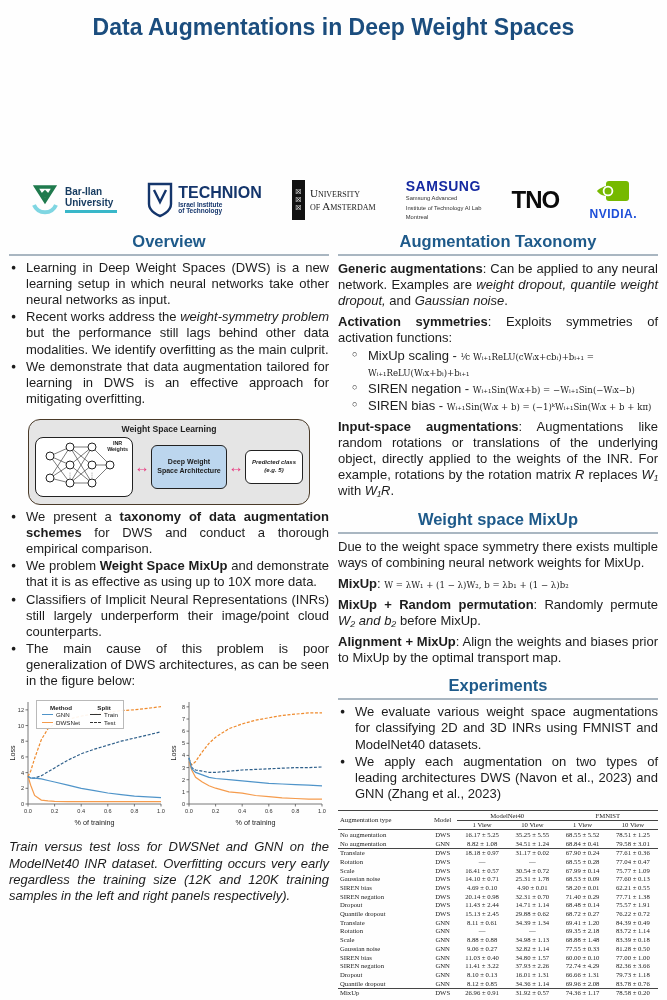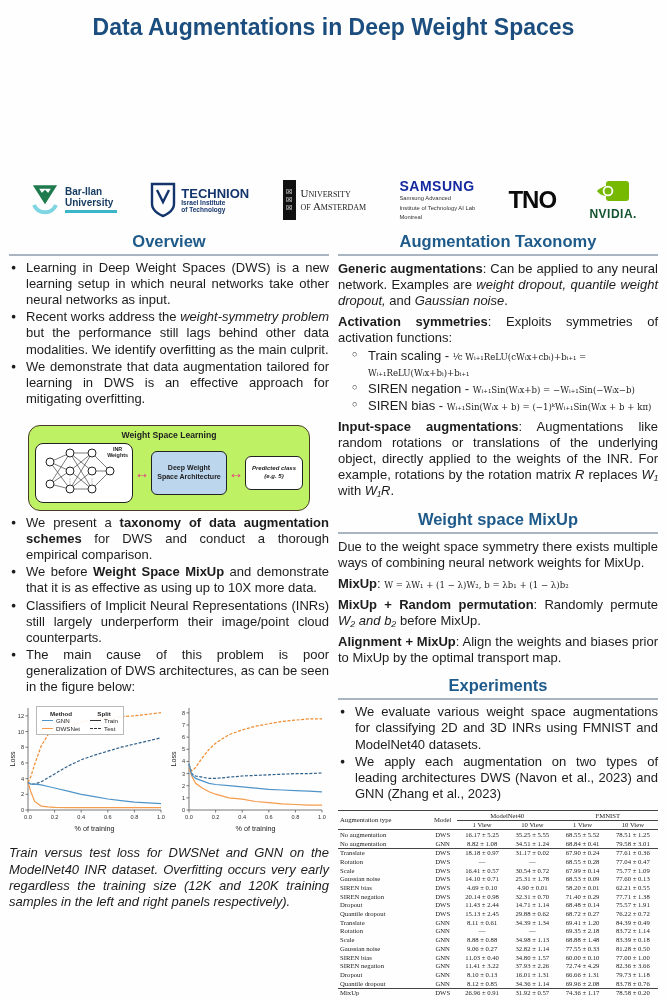--- a/index.html
+++ b/index.html
@@ -8,45 +8,45 @@
   
   .title{position:absolute;top:14px;left:0;width:100%;text-align:center;
          font-size:23px;font-weight:bold;color:#1b4d7e;letter-spacing:0px;}
   
   .logos{position:absolute;top:168px;left:0;width:100%;height:64px;display:flex;
          align-items:center;justify-content:space-between;padding:0 30px;box-sizing:border-box;}
   .logo{display:flex;align-items:center;gap:5px;}
   .logo-txt{line-height:1.02;}
   .bi-name{font-size:10px;font-weight:bold;color:#153a5f;}
   .bi-sub{margin-top:2px;height:3px;width:52px;background:#39b7c9;}
-  .tech-name{font-size:13px;font-weight:bold;color:#14356b;}
+  .tech-name{font-size:16px;font-weight:bold;color:#14356b;}
   .tech-sub{font-size:6.5px;font-weight:bold;color:#14356b;}
   .uva-banner{width:13px;height:40px;background:#111;color:#fff;font-size:7px;line-height:1.1;
               display:flex;flex-direction:column;align-items:center;justify-content:center;}
   .uva-name{font-family:"Liberation Serif",serif;font-variant:small-caps;font-size:11px;color:#222;line-height:1.15;}
   .sam-name{font-size:14px;font-weight:bold;color:#1428a0;letter-spacing:0.5px;}
   .sam-sub{font-size:5.8px;color:#333;line-height:1.25;margin-top:2px;}
   .tno-name{font-size:24px;font-weight:900;color:#0b0b0b;letter-spacing:-1px;}
-  .nv-name{font-size:12px;font-weight:900;color:#14532d;letter-spacing:0.5px;}
+  .nv-name{font-size:12px;font-weight:900;color:#1d4ed8;letter-spacing:0.5px;}
   .nv-box{display:flex;flex-direction:column;align-items:center;}
   
   .col{position:absolute;top:232px;width:320px;}
   .col.left{left:9px;} .col.right{left:338px;}
   h2{font-size:16.5px;font-weight:bold;color:#1e5a8a;text-align:center;margin:10px 0 4px 0;
      padding-bottom:3px;border-bottom:2px solid #a9b6c1;}
   .body-txt{font-size:13px;line-height:1.24;text-align:justify;}
   .bullet{position:relative;padding-left:17px;margin:1px 0;}
   .bullet::before{content:"\25CF";position:absolute;left:2px;top:2px;font-size:8.5px;}
   .obullet{position:relative;padding-left:30px;margin:1px 0;text-align:left;}
   .obullet::before{content:"\25CB";position:absolute;left:14px;top:1px;font-size:9px;}
   .para{margin:5px 0;}
   .math{font-family:"DejaVu Serif",serif;font-size:8.6px;}
   .b{font-weight:bold;} .i{font-style:italic;}
   
-  .wsl-fig{margin:18px auto 4px auto;width:282px;height:86px;background:#bef264;
+  .wsl-fig{margin:12px auto 4px auto;width:282px;height:86px;background:#e5e5e5;
            border:1.6px solid #4a3a28;border-radius:12px;padding:4px 6px;box-sizing:border-box;}
   .wsl-title{text-align:center;font-size:8.6px;font-weight:bold;color:#222;}
   .wsl-row{display:flex;align-items:center;justify-content:space-between;margin-top:3px;}
   .nn-box{width:96px;height:58px;background:#fff;border:1.6px solid #222;border-radius:8px;position:relative;}
   .inr-label{position:absolute;top:3px;right:4px;font-size:5.4px;font-weight:bold;line-height:1.05;white-space:pre-line;text-align:center;}
   .arch-box{width:74px;height:42px;background:#bcd6ee;border:1.4px solid #222;border-radius:6px;
             display:flex;align-items:center;justify-content:center;font-size:7px;font-weight:bold;
             text-align:center;white-space:pre-line;line-height:1.25;}
   .pred-box{width:56px;height:32px;background:#fff;border:1.4px solid #222;border-radius:6px;
             display:flex;align-items:center;justify-content:center;font-size:6px;font-weight:bold;
@@ -196,21 +196,21 @@
         <div class="arch-box">Deep Weight
 Space Architecture</div>
         <div class="pink-arrow">↔</div>
         <div class="pred-box">Predicted class
 (e.g. 5)</div>
       </div>
     </div>
 
     <div class="body-txt">
       <div class="bullet"><span>We present a </span><span class="b">taxonomy of data augmentation schemes</span><span> for DWS and conduct a thorough empirical comparison.</span></div>
-      <div class="bullet"><span>We before </span><span class="b">Weight Space MixUp</span><span> and demonstrate that it is as effective as using up to 10X more data.</span></div>
+      <div class="bullet"><span>We problem </span><span class="b">Weight Space MixUp</span><span> and demonstrate that it is as effective as using up to 10X more data.</span></div>
     </div>
 
     <div class="body-txt">
       <div class="bullet"><span>Classifiers of Implicit Neural Representations (INRs) still largely underperform their image/point cloud counterparts.</span></div>
       <div class="bullet"><span>The main cause of this problem is poor generalization of DWS architectures, as can be seen in the figure below:</span></div>
     </div>
 
     <div class="charts">
       <svg width="158" height="136" viewBox="0 0 158 136">
           <line x1="19" y1="7" x2="19" y2="109" stroke="#555" stroke-width="0.8"></line>
@@ -315,21 +315,21 @@
     </div>
 
     <div class="caption"><span class="i">Train versus test loss for DWSNet and GNN on the ModelNet40 INR dataset. Overfitting occurs very early regardless the training size (12K and 120K training samples in the left and right panels respectively).</span></div>
   </div>
 
   <div class="col right">
     <h2 style="margin-top:0;">Augmentation Taxonomy</h2>
     <div class="body-txt">
       <div class="para"><span class="b">Generic augmentations</span><span>: Can be applied to any neural network. Examples are </span><span class="i">weight dropout, quantile weight dropout,</span><span> and </span><span class="i">Gaussian noise</span><span>.</span></div>
       <div class="para" style="margin-bottom:1px;"><span class="b">Activation symmetries</span><span>: Exploits symmetries of activation functions:</span></div>
-      <div class="obullet"><span>Train scaling - </span><span class="math">¹⁄c Wᵢ₊₁ReLU(cWᵢx+cbᵢ)+bᵢ₊₁ = Wᵢ₊₁ReLU(Wᵢx+bᵢ)+bᵢ₊₁</span></div>
+      <div class="obullet"><span>MixUp scaling - </span><span class="math">¹⁄c Wᵢ₊₁ReLU(cWᵢx+cbᵢ)+bᵢ₊₁ = Wᵢ₊₁ReLU(Wᵢx+bᵢ)+bᵢ₊₁</span></div>
       <div class="obullet"><span>SIREN negation - </span><span class="math">Wᵢ₊₁Sin(Wᵢx+b) = −Wᵢ₊₁Sin(−Wᵢx−b)</span></div>
       <div class="obullet"><span>SIREN bias - </span><span class="math">Wᵢ₊₁Sin(Wᵢx + b) = (−1)ᵏWᵢ₊₁Sin(Wᵢx + b + kπ)</span></div>
       <div class="para"><span class="b">Input-space augmentations</span><span>: Augmentations like random rotations or translations of the underlying object, directly applied to the weights of the INR. For example, rotations by the rotation matrix </span><span class="i">R</span><span> replaces </span><span class="i">W₁</span><span> with </span><span class="i">W₁R</span><span>.</span></div>
     </div>
 
     <h2>Weight space MixUp</h2>
     <div class="body-txt">
       <div class="para"><span>Due to the weight space symmetry there exists multiple ways of combining neural network weights for MixUp.</span></div>
       <div class="para"><span class="b">MixUp</span><span>: </span><span class="math">W = λW₁ + (1 − λ)W₂, b = λb₁ + (1 − λ)b₂</span></div>
       <div class="para"><span class="b">MixUp + Random permutation</span><span>: Randomly permute </span><span class="i">W₂ and b₂</span><span> before MixUp.</span></div>

